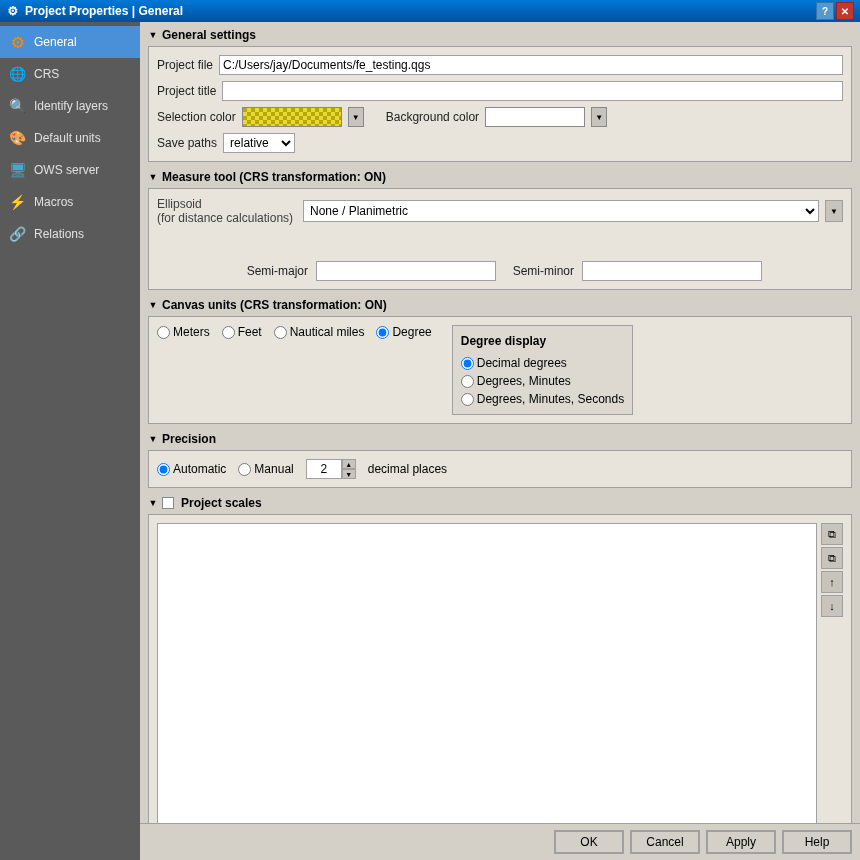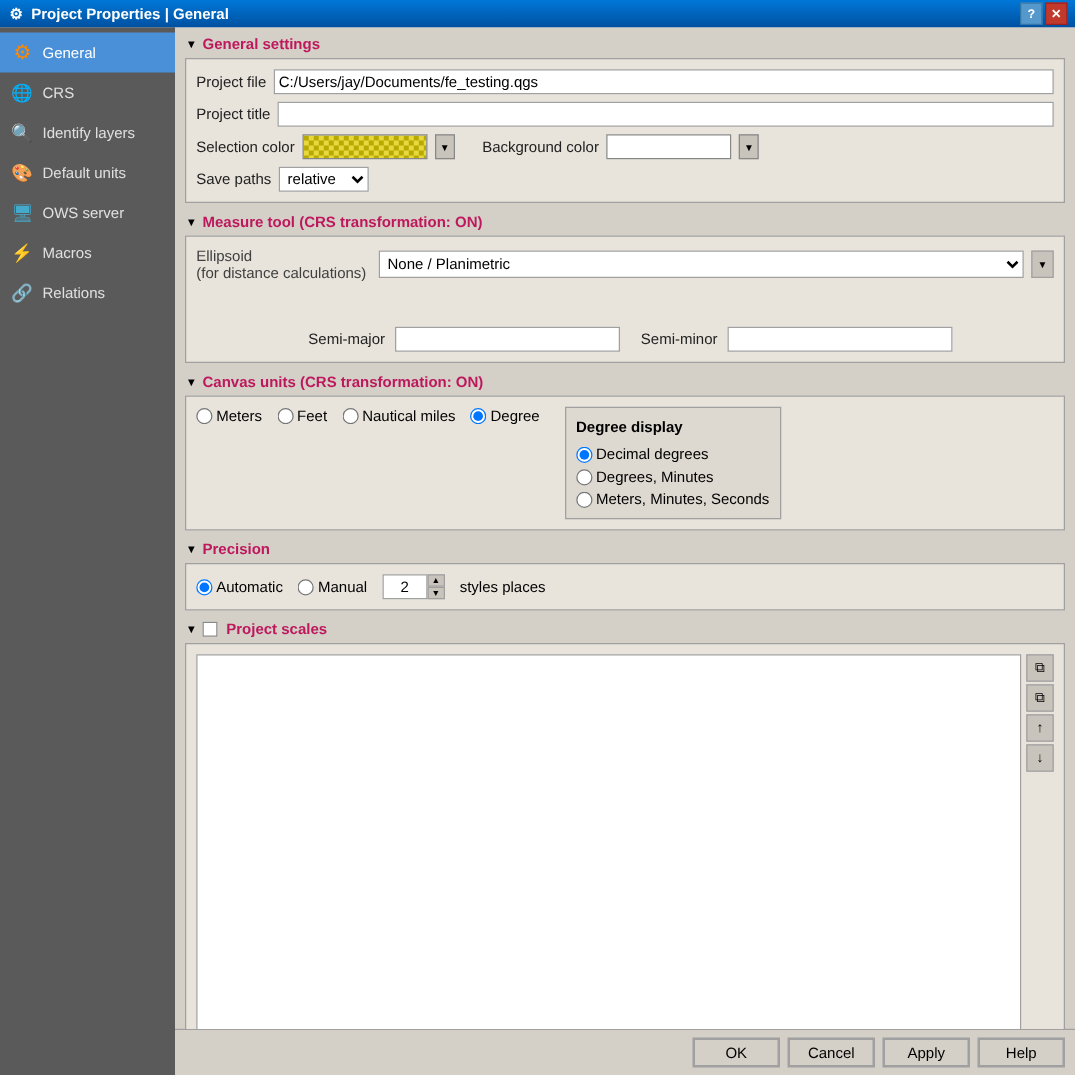--- a/index.html
+++ b/index.html
@@ -107,21 +107,21 @@
       cursor: pointer;
     }
     .section-triangle {
       width: 10px; height: 10px;
       display: flex; align-items: center; justify-content: center;
       font-size: 9px;
     }
     .section-title {
       font-size: 12px;
       font-weight: bold;
-      color: #be185d;
+      color: #000000;
     }
     .section-body {
       border: 1px solid #a0a0a0;
       background: #e8e4dc;
       padding: 8px;
       display: flex;
       flex-direction: column;
       gap: 6px;
     }
 
@@ -487,21 +487,21 @@
               <label class="radio-item">
                 <input type="radio" name="degree_display" checked="" style="">
                 <span>Decimal degrees</span>
               </label>
               <label class="radio-item">
                 <input type="radio" name="degree_display" style="">
                 <span>Degrees, Minutes</span>
               </label>
               <label class="radio-item">
                 <input type="radio" name="degree_display" style="">
-                <span>Meters, Minutes, Seconds</span>
+                <span>Degrees, Minutes, Seconds</span>
               </label>
             </div>
           </div>
         </div>
       </div>
 
       <div class="section">
         <div class="section-header">
           <span class="section-triangle">▼</span>
           <span class="section-title">Precision</span>
@@ -516,21 +516,21 @@
               <input type="radio" name="precision" style="">
               <span>Manual</span>
             </label>
             <div class="spin-container">
               <input class="spin-input" type="text" value="2" style="">
               <div class="spin-buttons">
                 <div class="spin-btn">▲</div>
                 <div class="spin-btn">▼</div>
               </div>
             </div>
-            <span>styles places</span>
+            <span>decimal places</span>
           </div>
         </div>
       </div>
 
       <div class="section">
         <div class="section-header">
           <span class="section-triangle">▼</span>
           <span class="checkbox-scales"></span>
           <span class="section-title">Project scales</span>
         </div>

